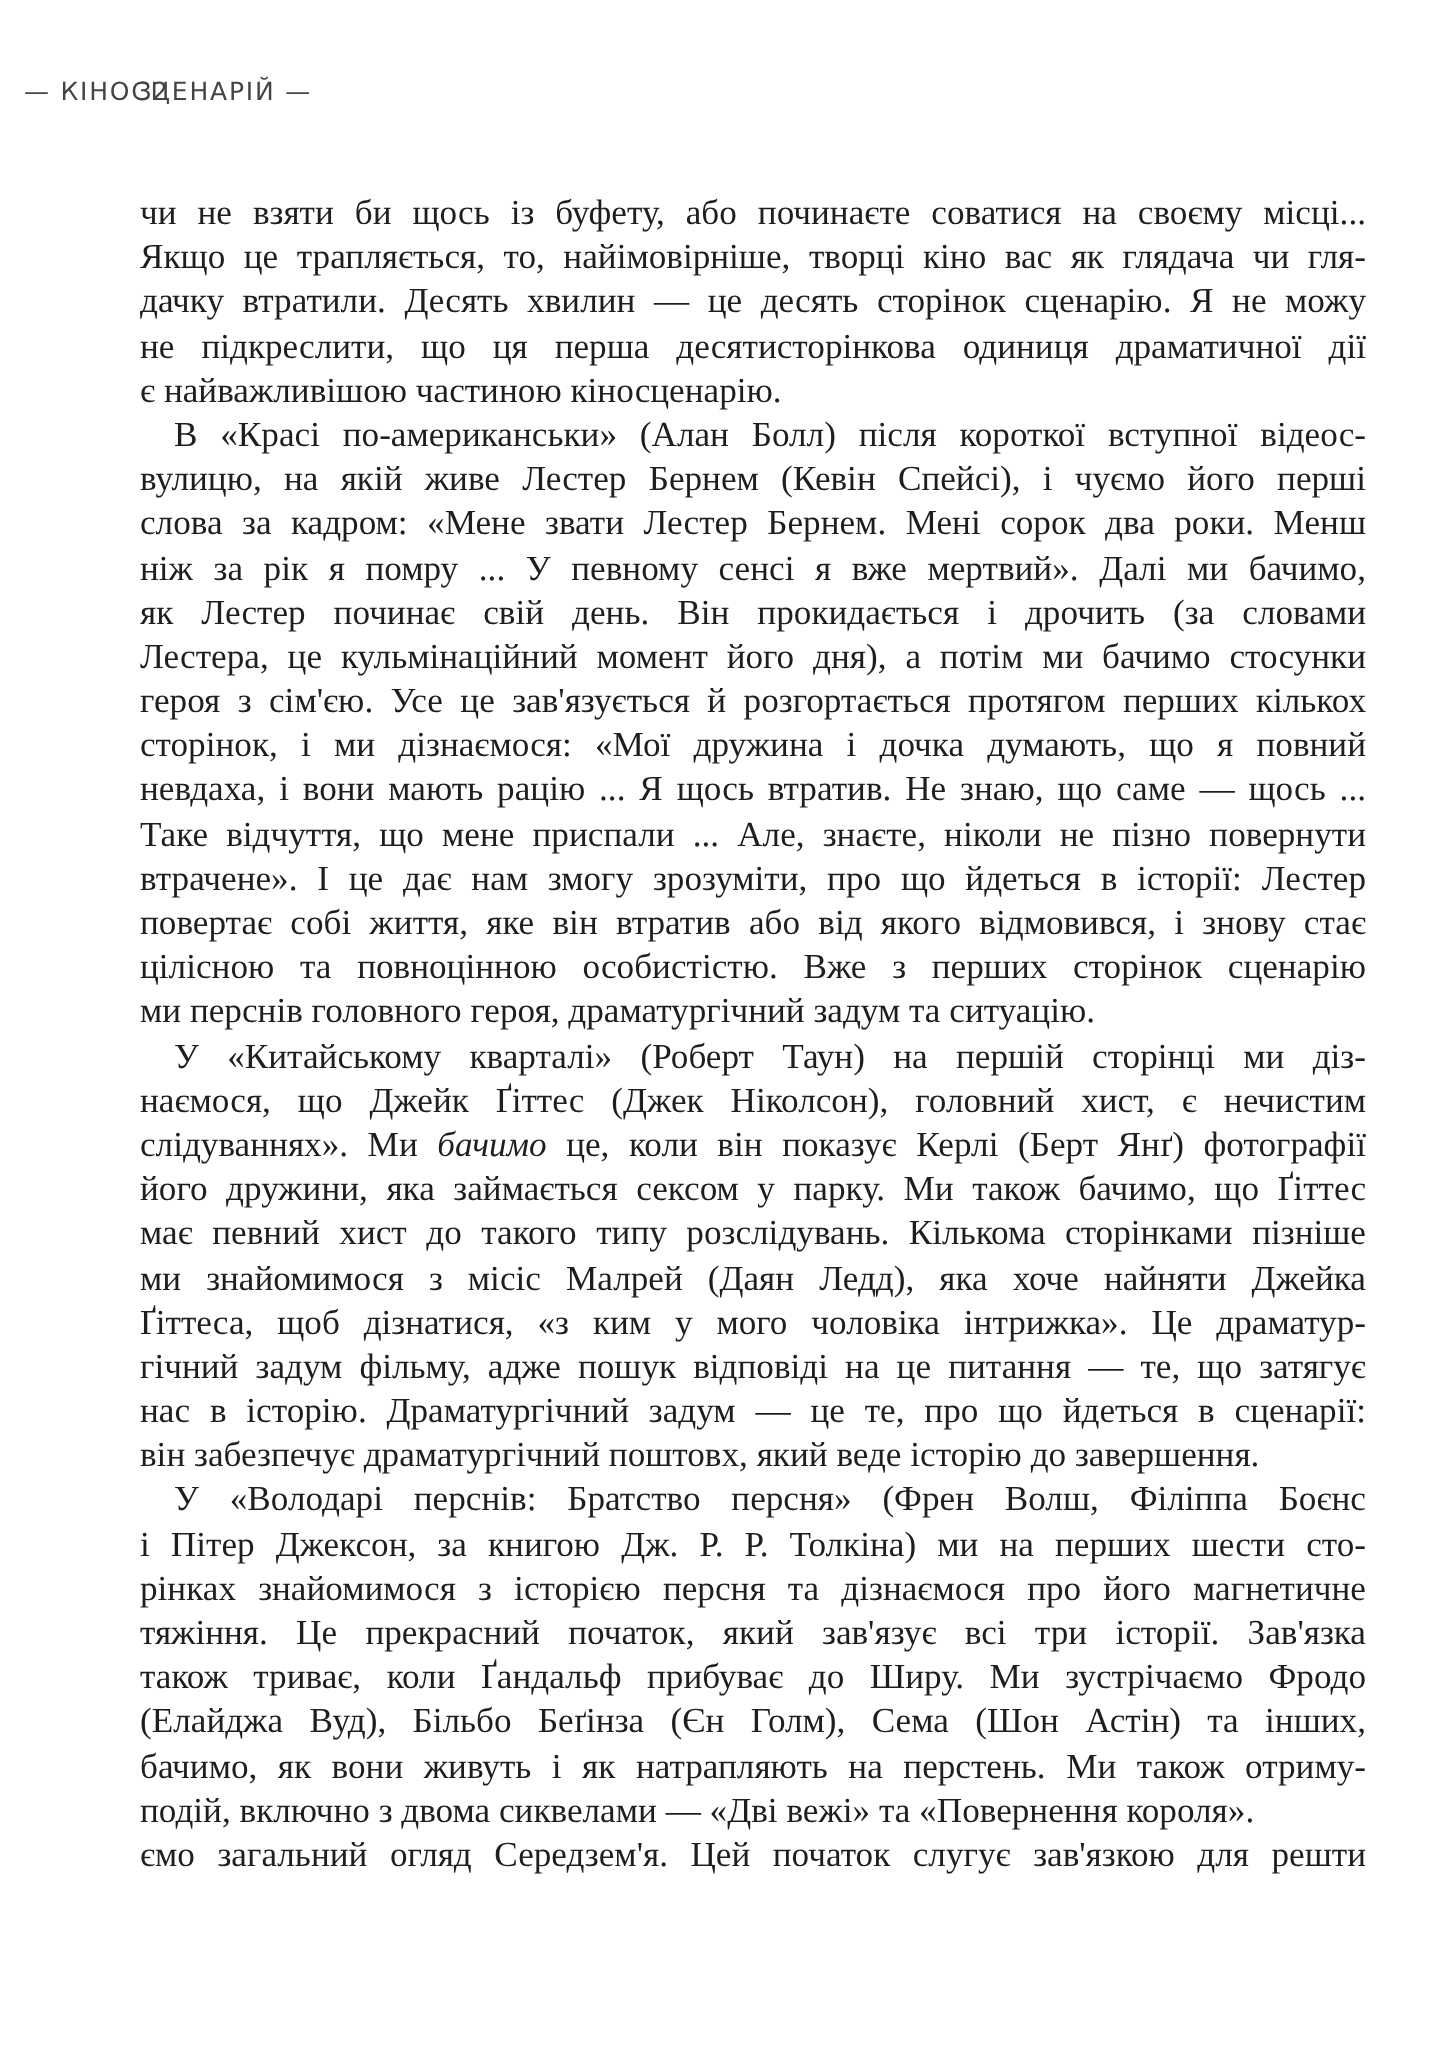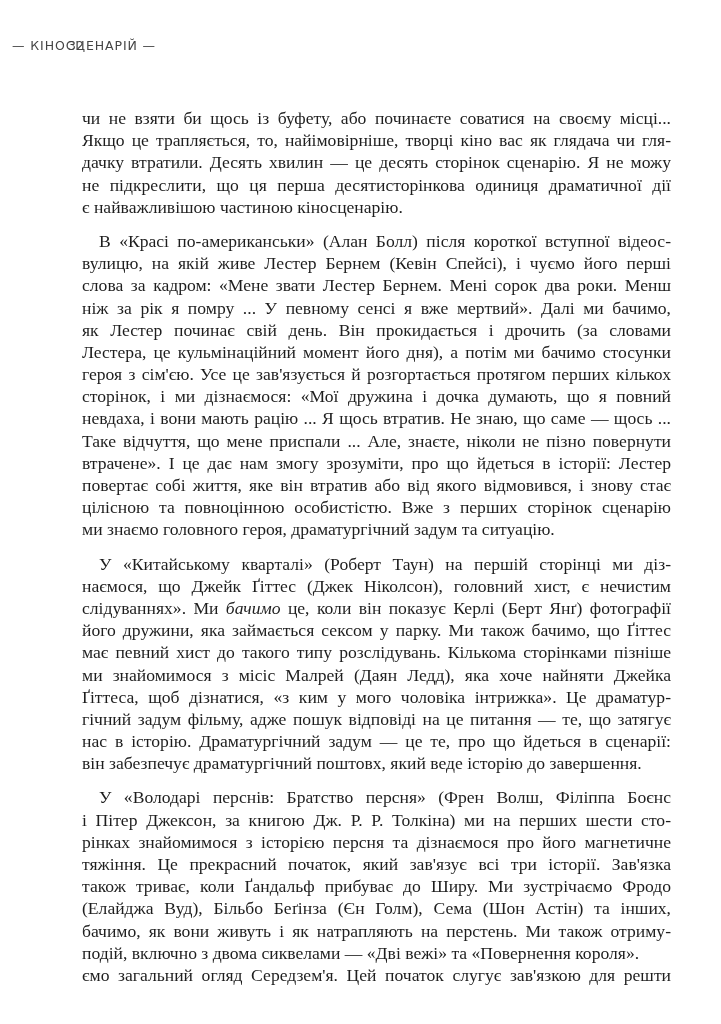--- a/index.html
+++ b/index.html
@@ -58,21 +58,21 @@
       text-align-last: justify;
       height: 22.2px;
     }
     .line.last {
       text-align-last: left;
     }
     .line.indent {
       padding-left: 17px;
     }
     .para {
-      margin: 12px;
+      margin: 0;
       padding: 0;
       font-family: Liberation Serif, serif;
     }
     em {
       font-style: italic;
     }
   </style>
 </head>
 <body>
 
@@ -98,21 +98,21 @@
     <span class="line">ніж за рік я помру ... У певному сенсі я вже мертвий». Далі ми бачимо,</span>
     <span class="line">як Лестер починає свій день. Він прокидається і дрочить (за словами</span>
     <span class="line">Лестера, це кульмінаційний момент його дня), а потім ми бачимо стосунки</span>
     <span class="line">героя з сім'єю. Усе це зав'язується й розгортається протягом перших кількох</span>
     <span class="line">сторінок, і ми дізнаємося: «Мої дружина і дочка думають, що я повний</span>
     <span class="line">невдаха, і вони мають рацію ... Я щось втратив. Не знаю, що саме — щось ...</span>
     <span class="line">Таке відчуття, що мене приспали ... Але, знаєте, ніколи не пізно повернути</span>
     <span class="line">втрачене». І це дає нам змогу зрозуміти, про що йдеться в історії: Лестер</span>
     <span class="line">повертає собі життя, яке він втратив або від якого відмовився, і знову стає</span>
     <span class="line">цілісною та повноцінною особистістю. Вже з перших сторінок сценарію</span>
-    <span class="line last">ми знаємо головного героя, драматургічний задум та ситуацію.</span>
+    <span class="line last">ми перснів головного героя, драматургічний задум та ситуацію.</span>
   </div>
 
   <div class="para">
     <span class="line indent">У «Китайському кварталі» (Роберт Таун) на першій сторінці ми діз-</span>
     <span class="line">наємося, що Джейк Ґіттес (Джек Ніколсон), головний хист, є нечистим</span>
     <span class="line"><span>слідуваннях». Ми </span><em>бачимо</em><span> це, коли він показує Керлі (Берт Янґ) фотографії</span></span>
     <span class="line">його дружини, яка займається сексом у парку. Ми також бачимо, що Ґіттес</span>
     <span class="line">має певний хист до такого типу розслідувань. Кількома сторінками пізніше</span>
     <span class="line">ми знайомимося з місіс Малрей (Даян Ледд), яка хоче найняти Джейка</span>
     <span class="line">Ґіттеса, щоб дізнатися, «з ким у мого чоловіка інтрижка». Це драматур-</span>

